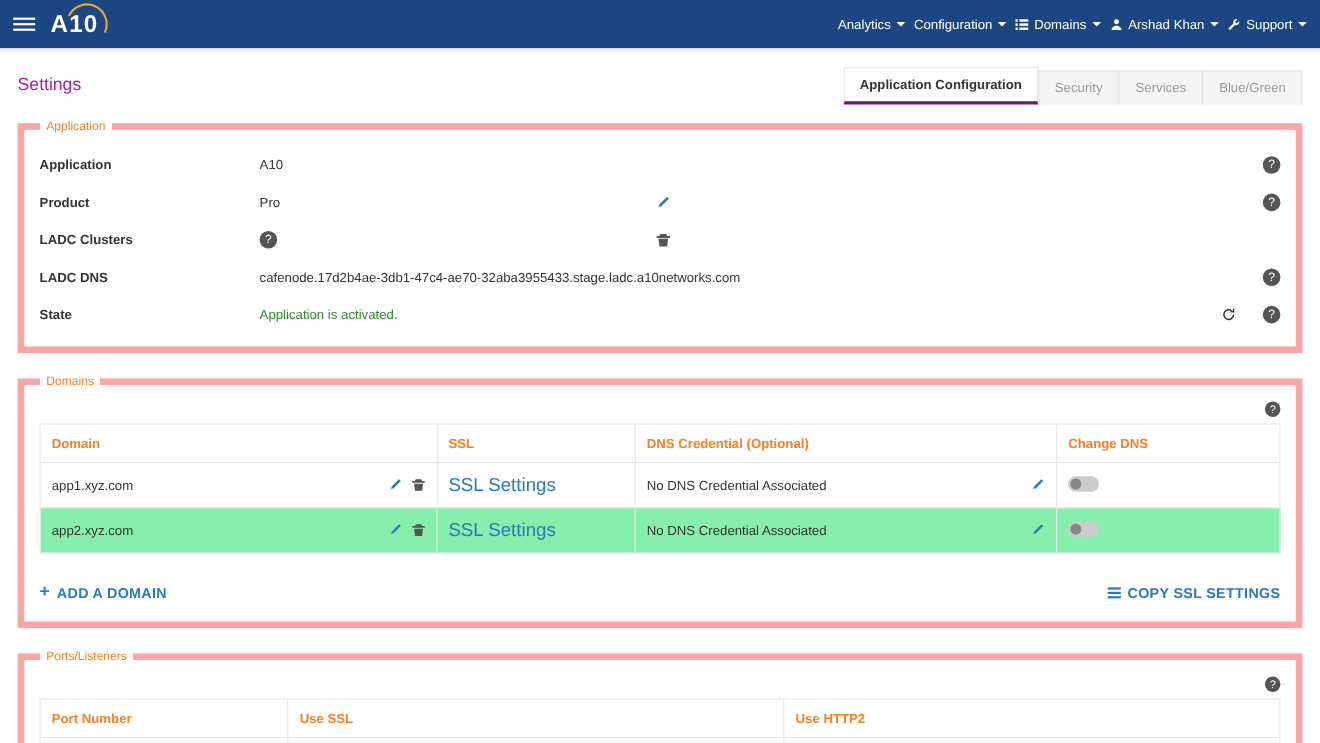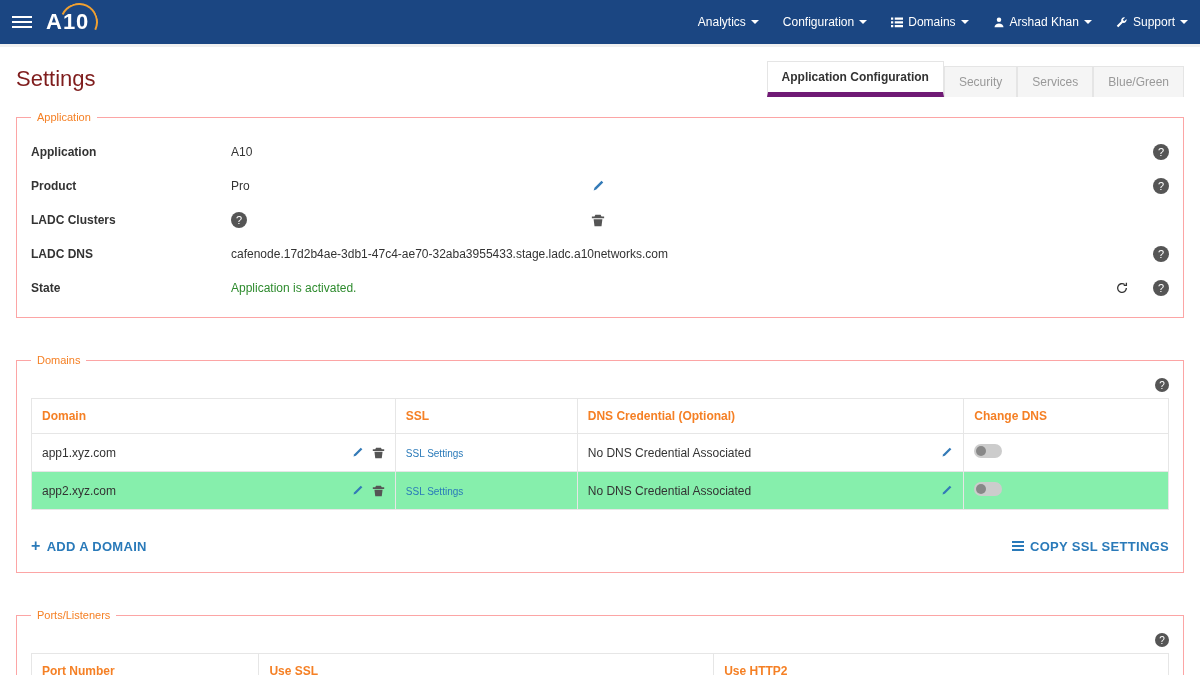--- a/index.html
+++ b/index.html
@@ -4,49 +4,49 @@
 <style>
   *{box-sizing:border-box;margin:0;padding:0;font-family:"Helvetica Neue",Helvetica,Arial,sans-serif}
   body{background:#fff;color:#333;font-size:12px;width:1200px}
   
   .topbar{background:#1b4682;height:44px;display:flex;align-items:center;color:#fff;padding:0 12px}
   .menu-btn{width:20px;display:flex;flex-direction:column;gap:3px;cursor:pointer}
   .menu-btn span{height:2px;background:#fff;width:100%}
   .logo{margin-left:14px;font-size:22px;font-weight:bold;font-style:italic;letter-spacing:1px;position:relative}
   .logo::before{content:"";position:absolute;top:-6px;left:14px;width:34px;height:34px;border:2px solid #f0a030;border-radius:50%;border-left-color:transparent;border-bottom-color:transparent;transform:rotate(-20deg)}
   .logo i{font-style:normal}
-  .nav-right{margin-left:auto;display:flex;align-items:center;gap:24px;font-size:12px}
+  .nav-right{margin-left:auto;display:flex;align-items:center;gap:8px;font-size:12px}
   .nav-item{display:flex;align-items:center;gap:5px;cursor:pointer;color:#fff}
   .caret{width:0;height:0;border-left:4px solid transparent;border-right:4px solid transparent;border-top:4px solid #fff;display:inline-block}
   .icon-sm{width:12px;height:12px}
   .sep-line{height:3px;background:#f0f0f0}
   
   .page{padding:14px 16px}
   .page-header{display:flex;align-items:center}
-  .page-title{font-size:22px;font-weight:normal;color:#7f1d1d}
+  .page-title{font-size:16px;font-weight:normal;color:#a21caf}
   .tabs{margin-left:auto;display:flex;align-items:flex-end}
   .tab{padding:8px 14px;font-size:12px;color:#999;background:#f5f5f5;border:1px solid #e5e5e5;border-bottom:none;cursor:pointer}
-  .tab.active{background:#fff;color:#333;font-weight:bold;border-bottom:5px solid #701a75}
-  
-  .fs{border:1px solid #fca5a5;margin:14px 0 36px;padding:12px 14px}
+  .tab.active{background:#fff;color:#333;font-weight:bold;border-bottom:3px solid #701a75}
+  
+  .fs{border:6px solid #fca5a5;margin:14px 0 20px;padding:12px 14px}
   .fs>legend{color:#f58025;font-size:11px;padding:0 6px}
   .kv{display:flex;align-items:center;padding:9px 0;font-size:12px}
   .kv .label{width:200px;font-weight:bold;color:#333}
   .kv .val{flex:1;color:#333}
   .kv .green{color:#2e8b2e}
   .kv .help{width:16px;height:16px;border-radius:50%;background:#555;color:#fff;font-size:11px;display:flex;align-items:center;justify-content:center;cursor:pointer}
   .kv .mid-icon{width:20px;text-align:center;color:#337ab7;cursor:pointer;position:absolute;left:560px}
   .rel{position:relative}
   .refresh{position:absolute;right:40px;cursor:pointer}
   
   .tbl{width:100%;border-collapse:collapse;margin-top:4px}
   .tbl th,.tbl td{border:1px solid #e6e6e6;padding:10px 10px;text-align:left;font-size:12px;vertical-align:middle}
   .tbl th{color:#f58025;font-weight:bold;background:#fff}
   .tbl tr.alt td{background:#86efac}
-  .link{color:#2a7ab9;cursor:pointer;font-size:10px}
+  .link{color:#2a7ab9;cursor:pointer;font-size:17px}
   .cell-flex{display:flex;align-items:flex-start}
   .cell-flex .txt{flex:1}
   .cell-icons{display:flex;gap:8px;margin-left:auto}
   .ico{cursor:pointer;display:inline-flex}
   
   .toggle{width:28px;height:14px;background:#ccc;border-radius:8px;position:relative;cursor:pointer;display:inline-block}
   .toggle::after{content:"";width:10px;height:10px;background:#888;border-radius:50%;position:absolute;top:2px;left:2px}
   
   .actions{display:flex;align-items:center;padding:28px 0 6px;font-size:13px;font-weight:bold}
   .actlink{color:#2a7ab9;cursor:pointer;display:flex;align-items:center;gap:6px;text-transform:uppercase;font-variant:small-caps;letter-spacing:0.3px}

